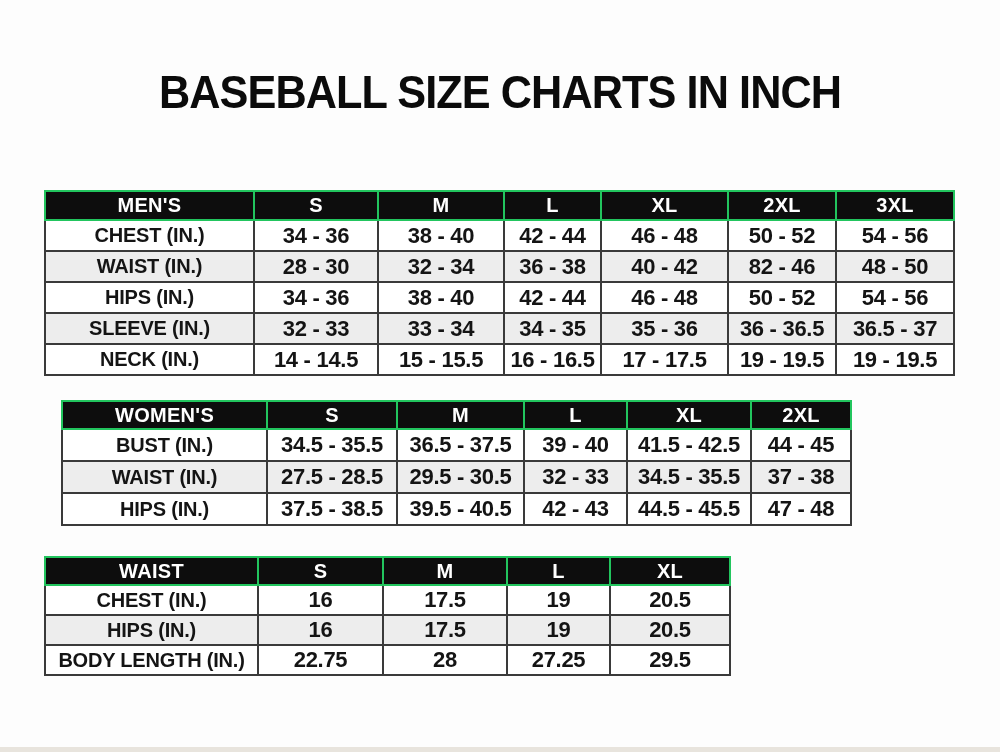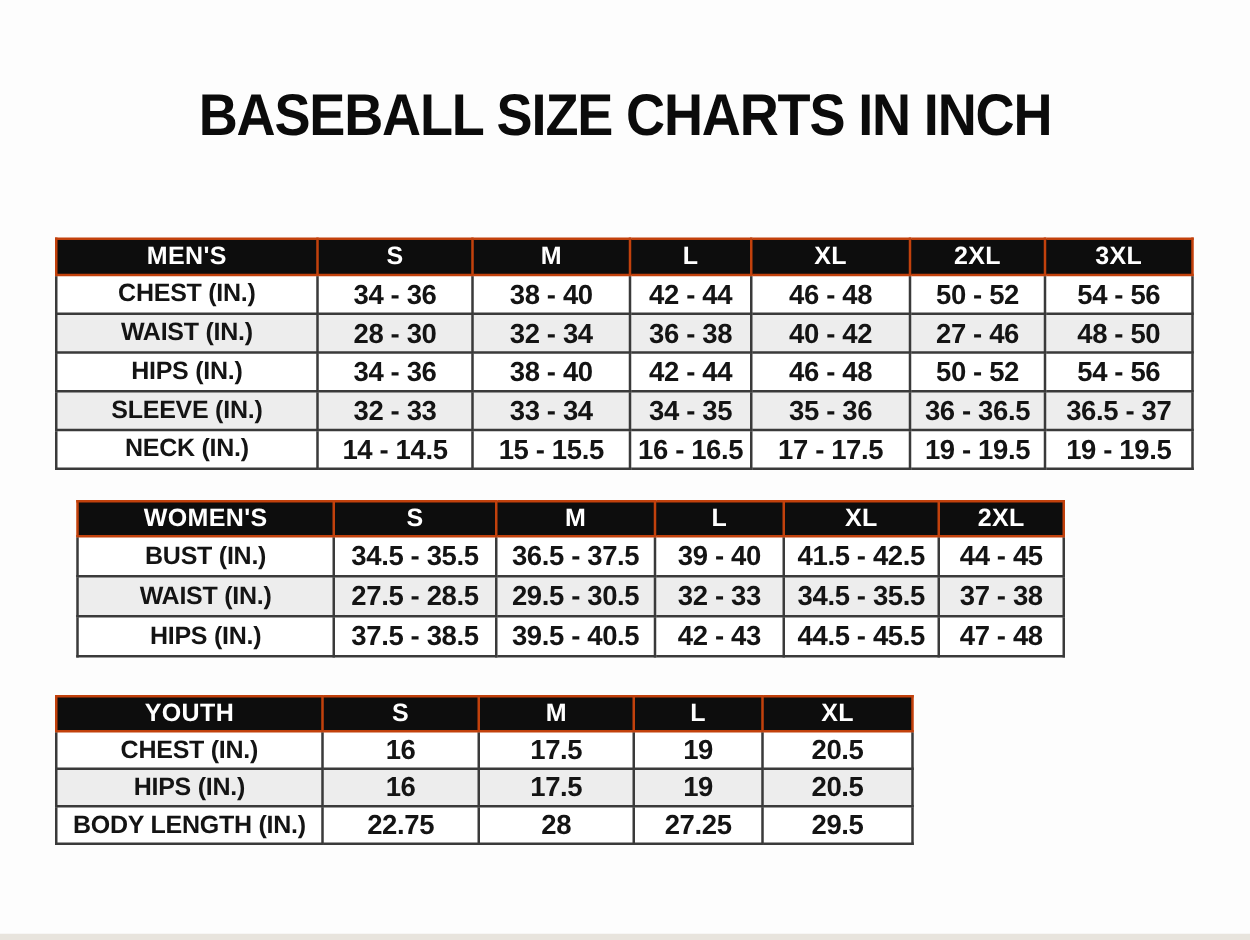--- a/index.html
+++ b/index.html
@@ -38,21 +38,21 @@
   #table-mens   { left: 44px; top: 190px; width: 909px; }
   #table-womens { left: 61px; top: 400px; width: 789px; }
   #table-youth  { left: 44px; top: 556px; width: 685px; }
 
   table.size-chart th {
     background: #0d0d0d;
     color: #ffffff;
     font-size: 20px;
     font-weight: bold;
     letter-spacing: 0.3px;
-    border: 2px solid #c2410c;
+    border: 2px solid #22c55e;
     padding: 0;
     text-align: center;
     vertical-align: middle;
   }
   table.size-chart td {
     border: 2px solid #3a3a3a;
     padding: 0;
     text-align: center;
     vertical-align: middle;
     color: #141414;
@@ -112,21 +112,21 @@
           <td class="value">46 - 48</td>
           <td class="value">50 - 52</td>
           <td class="value">54 - 56</td>
         </tr>
         <tr class="alt" style="height: 31px;">
           <td class="rowlabel">WAIST (IN.)</td>
           <td class="value">28 - 30</td>
           <td class="value">32 - 34</td>
           <td class="value">36 - 38</td>
           <td class="value">40 - 42</td>
-          <td class="value">27 - 46</td>
+          <td class="value">82 - 46</td>
           <td class="value">48 - 50</td>
         </tr>
         <tr style="height: 31px;">
           <td class="rowlabel">HIPS (IN.)</td>
           <td class="value">34 - 36</td>
           <td class="value">38 - 40</td>
           <td class="value">42 - 44</td>
           <td class="value">46 - 48</td>
           <td class="value">50 - 52</td>
           <td class="value">54 - 56</td>
@@ -200,21 +200,21 @@
   <table class="size-chart" id="table-youth">
       <colgroup>
         <col style="width: 213px;">
         <col style="width: 125px;">
         <col style="width: 124px;">
         <col style="width: 103px;">
         <col style="width: 120px;">
       </colgroup>
       <thead>
         <tr style="height: 28px;">
-          <th>YOUTH</th>
+          <th>WAIST</th>
           <th>S</th>
           <th>M</th>
           <th>L</th>
           <th>XL</th>
         </tr>
       </thead>
       <tbody>
         <tr style="height: 30px;">
           <td class="rowlabel">CHEST (IN.)</td>
           <td class="value">16</td>

